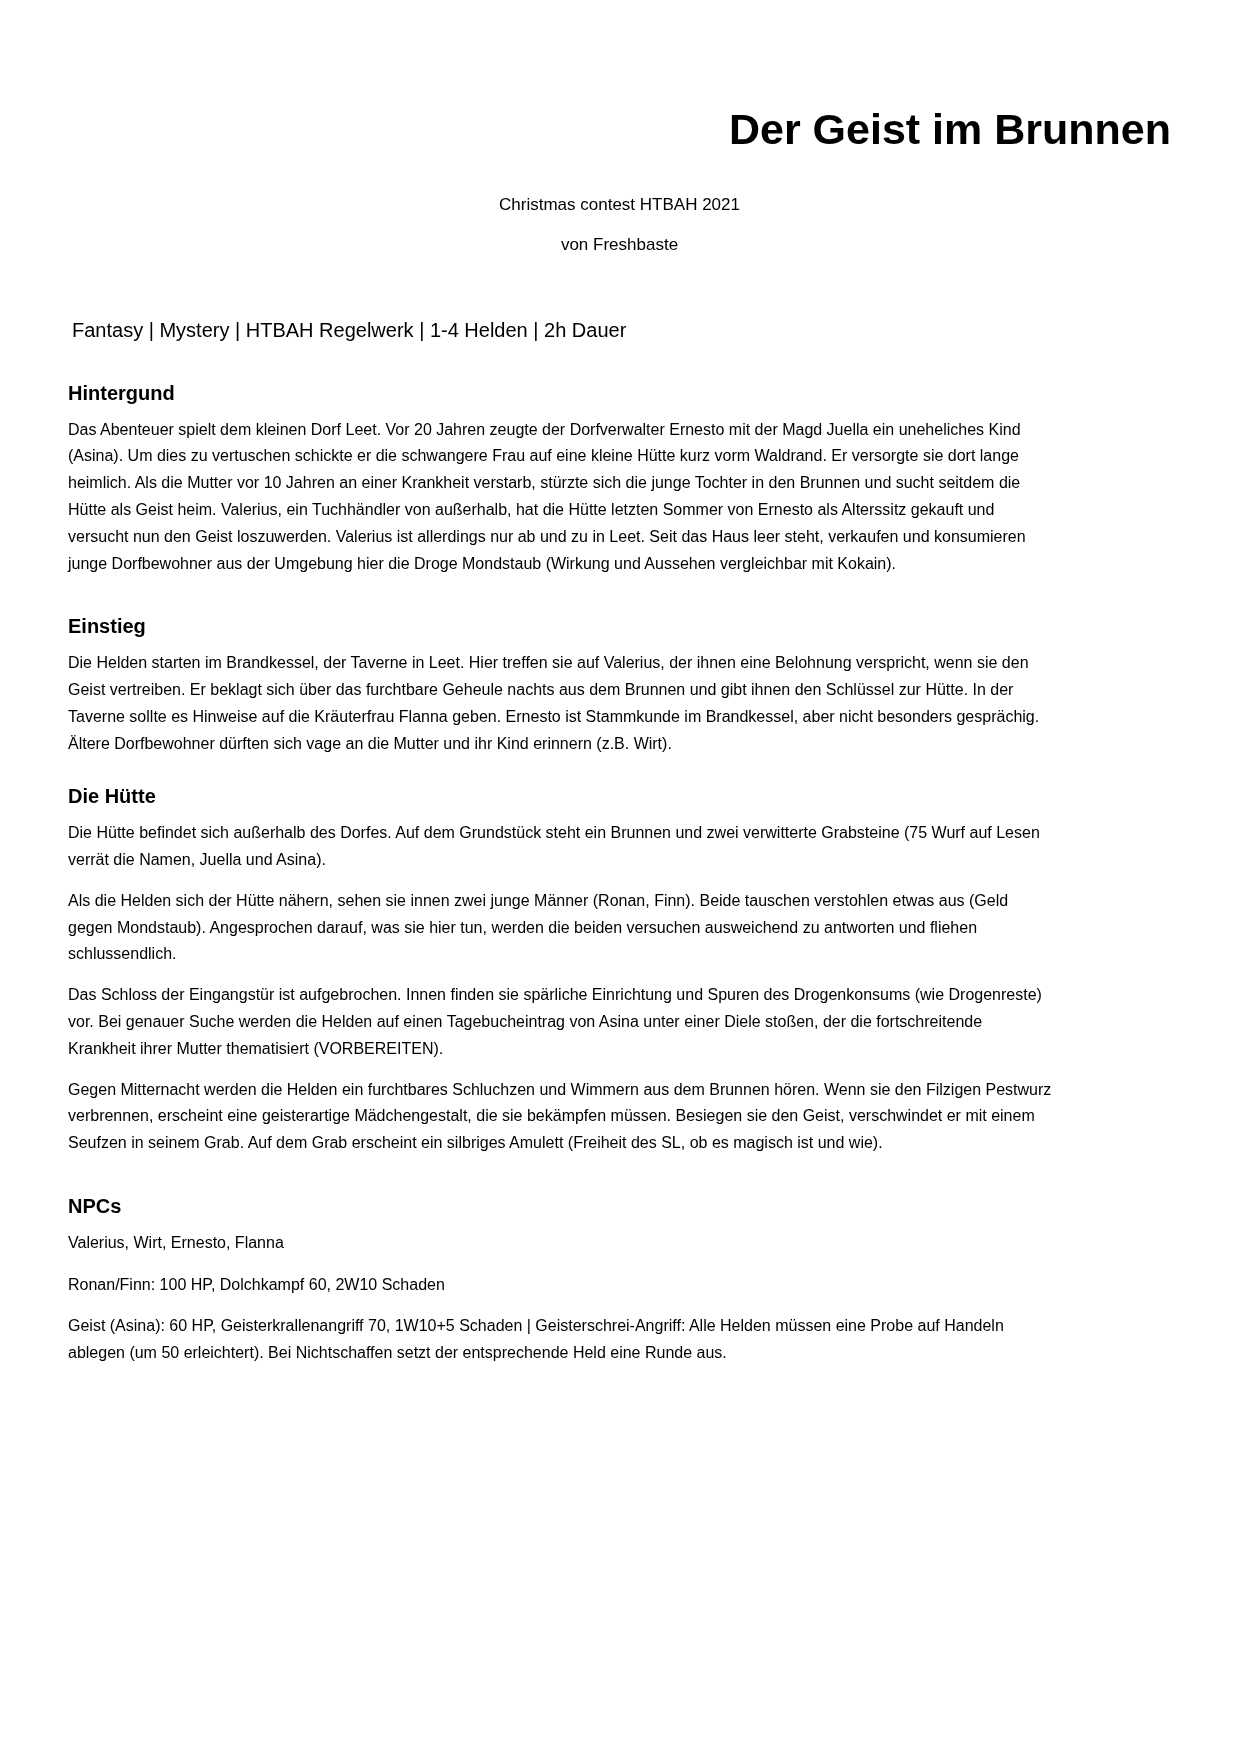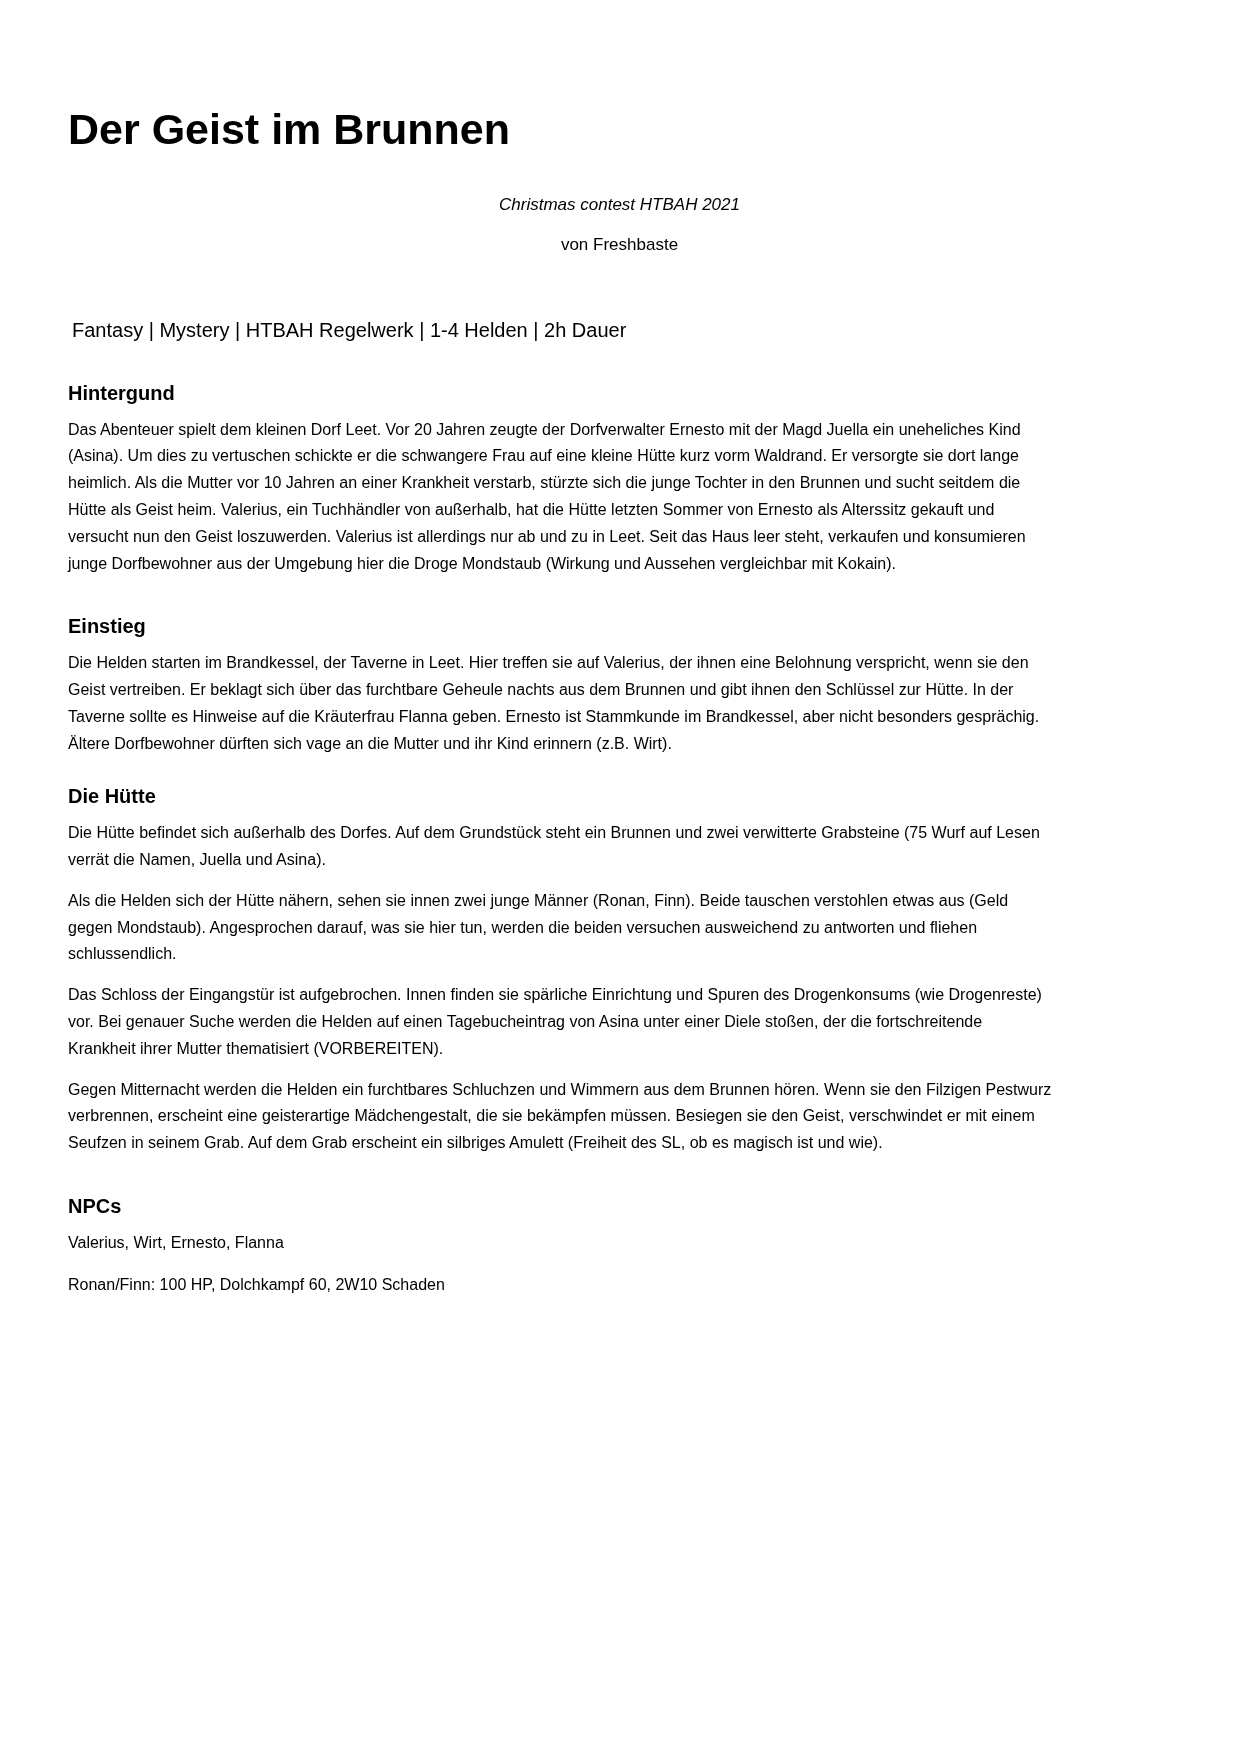--- a/index.html
+++ b/index.html
@@ -16,30 +16,30 @@
     color: #000000;
     font-family: "Liberation Sans", sans-serif;
     overflow: hidden;
     box-sizing: border-box;
     padding: 105px 68px 0 68px;
   }
   .doc-title {
     font-size: 43px;
     line-height: 1.15;
     font-weight: 700;
-    text-align: left;
+    text-align: right;
     margin: 0;
   }
   .subtitle {
     font-size: 17px;
     line-height: 26.8px;
     text-align: center;
     margin: 0;
   }
-  .subtitle.first { margin-top: 38px; font-style: italic; }
+  .subtitle.first { margin-top: 38px; }
   .subtitle.second { margin-top: 13px; }
   .meta-line {
     font-size: 20px;
     line-height: 26.8px;
     margin: 58px 0 0 4px;
     max-width: 985px;
   }
   h2.section-heading {
     font-size: 20px;
     line-height: 26.8px;
@@ -86,15 +86,16 @@
     <p class="body-text">Die Hütte befindet sich außerhalb des Dorfes. Auf dem Grundstück steht ein Brunnen und zwei verwitterte Grabsteine (75 Wurf auf Lesen verrät die Namen, Juella und Asina).</p>
     <p class="body-text">Als die Helden sich der Hütte nähern, sehen sie innen zwei junge Männer (Ronan, Finn). Beide tauschen verstohlen etwas aus (Geld gegen Mondstaub). Angesprochen darauf, was sie hier tun, werden die beiden versuchen ausweichend zu antworten und fliehen schlussendlich.</p>
     <p class="body-text"><span>Das Schloss der Eingangstür ist aufgebrochen. Innen finden sie spärliche Einrichtung und Spuren des Drogenkonsums (wie Drogenreste) vor. Bei genauer Suche werden die Helden auf einen Tagebucheintrag von Asina unter einer Diele stoßen, der die fortschreitende Krankheit ihrer Mutter thematisiert (</span><strong>VORBEREITEN</strong><span>).</span></p>
     <p class="body-text">Gegen Mitternacht werden die Helden ein furchtbares Schluchzen und Wimmern aus dem Brunnen hören. Wenn sie den Filzigen Pestwurz verbrennen, erscheint eine geisterartige Mädchengestalt, die sie bekämpfen müssen. Besiegen sie den Geist, verschwindet er mit einem Seufzen in seinem Grab. Auf dem Grab erscheint ein silbriges Amulett (Freiheit des SL, ob es magisch ist und wie).</p>
   </section>
 
   <section>
     <h2 class="section-heading">NPCs</h2>
     <p class="body-text npc">Valerius, Wirt, Ernesto, Flanna</p>
     <p class="body-text npc">Ronan/Finn: 100 HP, Dolchkampf 60, 2W10 Schaden</p>
+    <p class="body-text npc">Geist (Asina): 60 HP, Geisterkrallenangriff 70, 1W10+5 Schaden | Geisterschrei-Angriff: Alle Helden müssen eine Probe auf Handeln ablegen (um 50 erleichtert). Bei Nichtschaffen setzt der entsprechende Held eine Runde aus.</p>
   </section>
 
 </div>
 
 </body></html>

